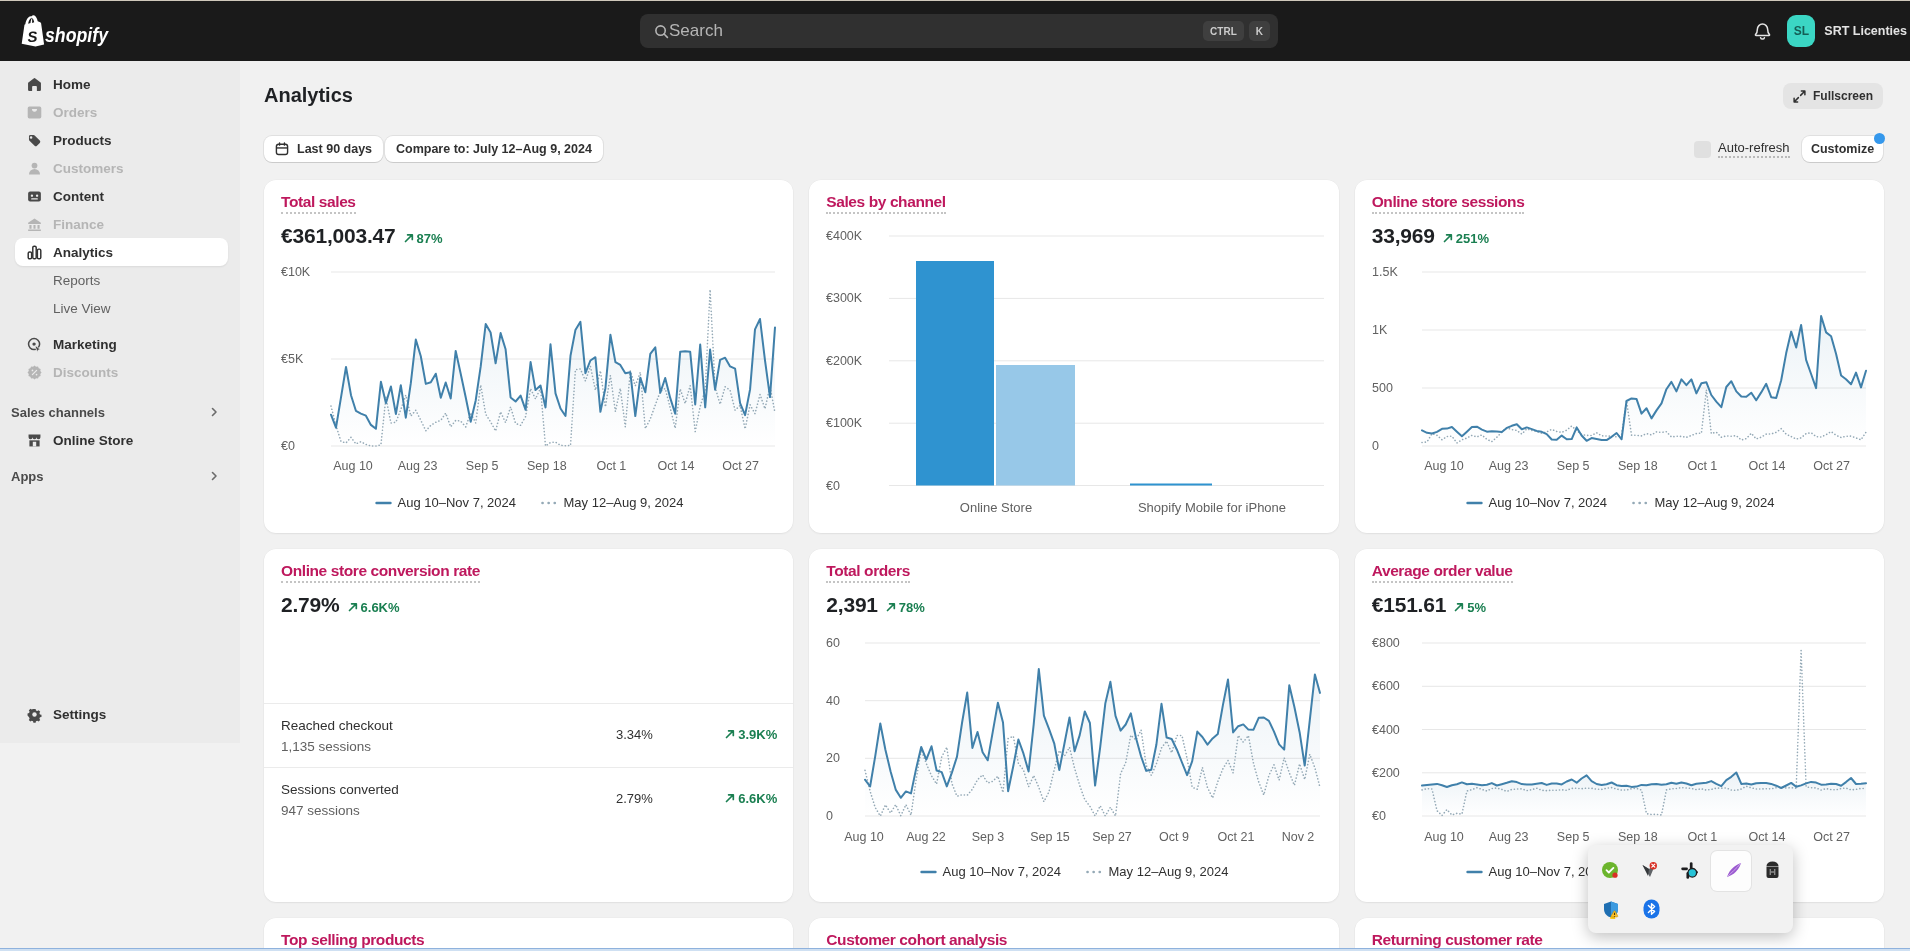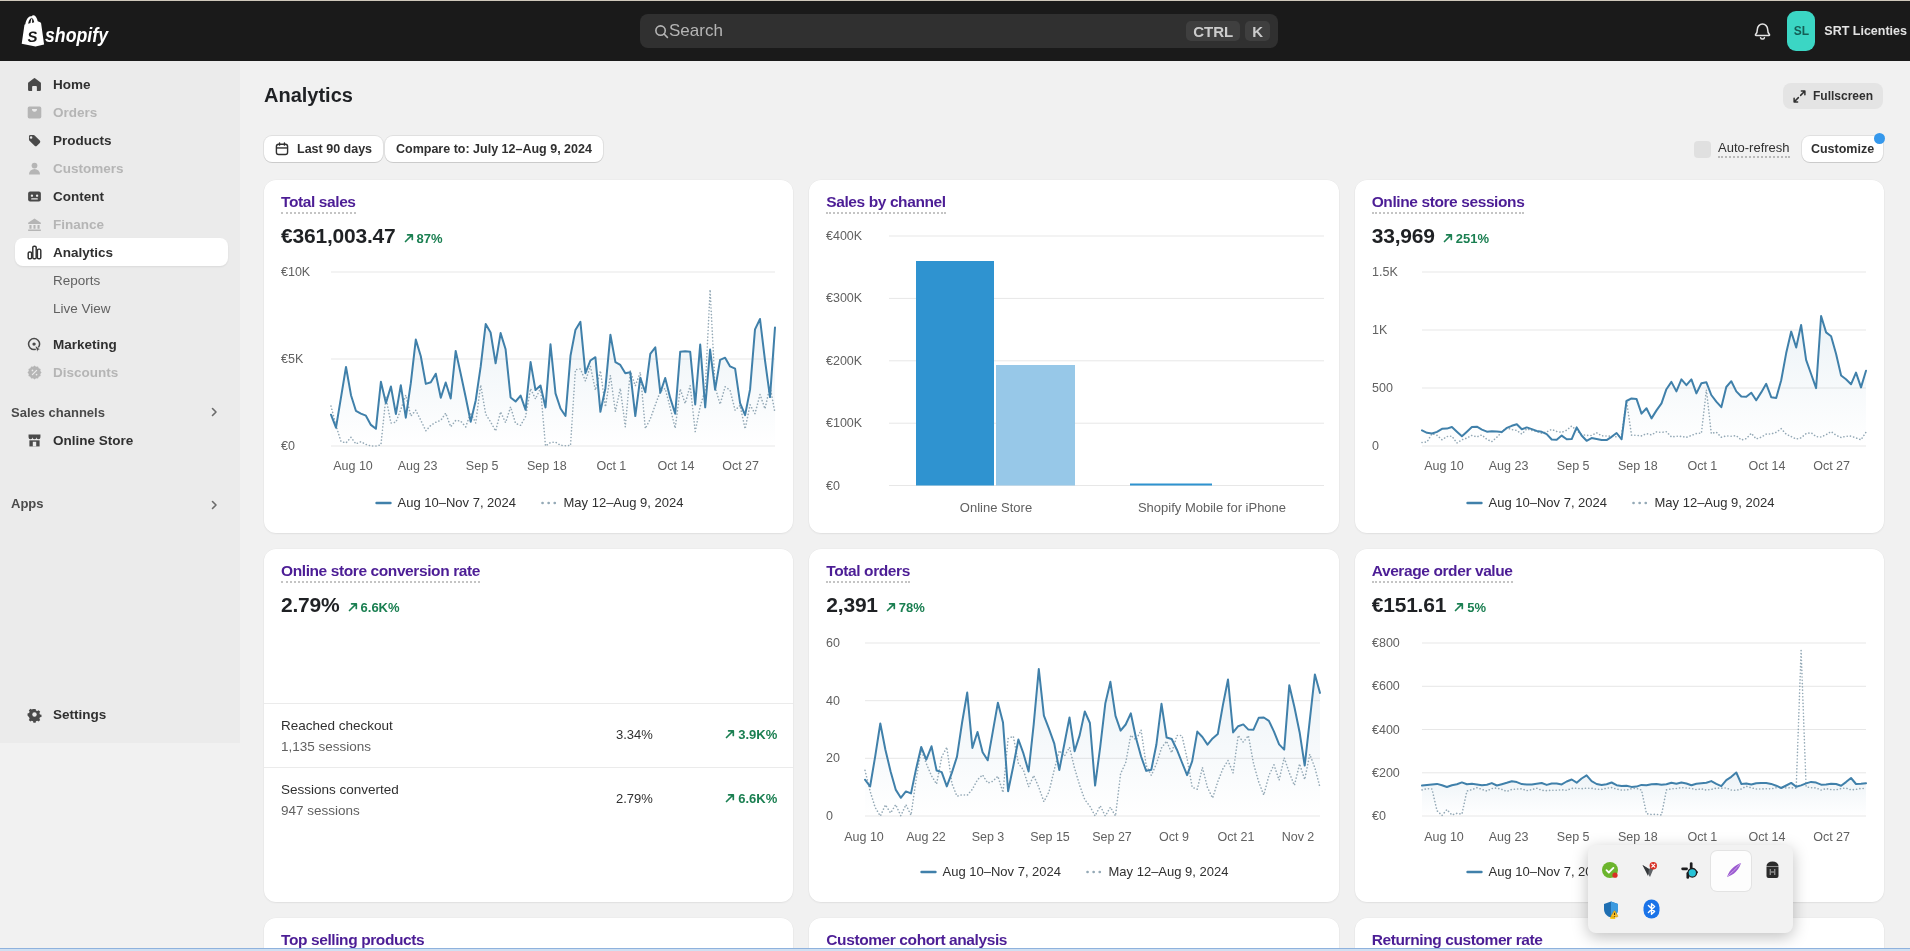--- a/index.html
+++ b/index.html
@@ -1,46 +1,46 @@
 <!DOCTYPE html>
 <html><head><meta charset="utf-8">
 <style>
 * { margin:0; padding:0; box-sizing:border-box; }
 html,body { width:1910px; height:951px; overflow:hidden; font-family:"Liberation Sans",sans-serif; background:#f1f1f1; }
 .topbar { position:absolute; left:0; top:0; width:1910px; height:61px; background:#1a1a1a; border-top:1px solid #cfc8bb; z-index:30; }
 .logo { position:absolute; left:15px; top:14px; }
 .searchbar { position:absolute; left:640px; top:13px; width:638px; height:34px; background:#303030; border-radius:8px; display:flex; align-items:center; padding:0 8px 0 14px; }
 .searchbar .stxt { color:#b5b5b5; font-size:17px; margin-left:0; flex:1; }
-.kbd { background:#3f3f3f; color:#cccccc; font-size:15px; font-weight:700; border-radius:5px; height:20px; display:flex; align-items:center; padding:0 7px; margin-left:5px; }
+.kbd { background:#3f3f3f; color:#cccccc; font-size:10px; font-weight:700; border-radius:5px; height:20px; display:flex; align-items:center; padding:0 7px; margin-left:5px; }
 .bell { position:absolute; right:138px; top:21px; }
 .account { position:absolute; right:3px; top:16px; display:flex; align-items:center; height:28px; }
-.avatar { width:28px; height:40px; border-radius:9px; background:#3bd6c4; color:#145e55; font-size:12px; font-weight:700; display:flex; align-items:center; justify-content:center; }
+.avatar { width:28px; height:32px; border-radius:9px; background:#3bd6c4; color:#145e55; font-size:12px; font-weight:700; display:flex; align-items:center; justify-content:center; }
 .acname { color:#e3e3e3; font-size:12.5px; font-weight:700; margin-left:9px; }
 .sidebar { position:absolute; left:0; top:61px; width:240px; height:682px; background:#ebebeb; z-index:10; padding-top:9px; }
 .nitem { position:relative; height:28px; margin:0 12px 0 15px; display:flex; align-items:center; border-radius:8px; color:#303030; font-size:13.5px; font-weight:650; padding-left:11px; }
 .nicon { margin-right:10px; flex:0 0 17px; }
 .nitem.dis { color:#b5b5b5; }
 .nitem.active { background:#fff; box-shadow:0 1px 2px rgba(0,0,0,0.08); }
 .nitem.sub { padding-left:38px; font-weight:500; color:#616161; }
 .ngap { height:8px; }
 .nsection { height:28px; margin:12px 12px 0 11px; display:flex; align-items:center; justify-content:space-between; padding:0 8px 0 0; color:#4a4a4a; font-size:13px; font-weight:700; }
 .nsection span { padding-left:0px; }
-.nsection.apps { margin-top:29px;align-items:flex-end; }
+.nsection.apps { margin-top:8px; }
 .nitem.settings { position:absolute; left:0; right:0; bottom:15px; margin:0 12px 0 15px; font-weight:650; }
 .main-head { position:absolute; left:264px; top:84px; font-size:20px; font-weight:700; color:#1f2124; z-index:5; }
 .fsbtn { position:absolute; right:27px; top:83px; height:26px; background:#e4e4e4; border-radius:8px; display:flex; align-items:center; padding:0 10px; font-size:12px; font-weight:650; color:#303030; z-index:5; }
 .fsbtn svg { margin-right:7px; }
 .btn { position:absolute; top:136px; height:26px; background:#fff; border-radius:8px; display:flex; align-items:center; padding:0 11px; font-size:12.5px; font-weight:650; color:#303030; box-shadow:0 0 0 1px rgba(0,0,0,0.07), 0 1px 0 rgba(0,0,0,0.09); z-index:5; }
 .autoref { position:absolute; left:1694px; top:140px; display:flex; align-items:center; z-index:5; }
 .cbx { width:17px; height:17px; background:#e0e0e0; border-radius:4px; margin-right:7px; }
 .autoref span { font-size:13px; font-weight:500; color:#303030; border-bottom:2px dotted #b9b9b9; padding-bottom:1px; }
 .bluedot { position:absolute; left:1874px; top:133px; width:11px; height:11px; border-radius:50%; background:#3598ec; z-index:6; }
 .card { position:absolute; width:529.3px; height:353px; background:#fff; border-radius:12px; box-shadow:0 1px 2px rgba(0,0,0,0.06), 0 0 0 0.5px rgba(0,0,0,0.03); z-index:4; }
 .chart { position:absolute; left:0; top:0; }
-.ctitle { position:absolute; left:17px; top:13px; font-size:15.5px; font-weight:650; letter-spacing:-0.4px; color:#4c1d95; z-index:2; }
+.ctitle { position:absolute; left:17px; top:13px; font-size:15.5px; font-weight:650; letter-spacing:-0.4px; color:#be185d; z-index:2; }
 .ctitle span { border-bottom:2px dotted #c4c4c4; padding-bottom:2px; }
 .cval { position:absolute; left:17px; top:44px; font-size:21px; font-weight:700; color:#1f2124; letter-spacing:-0.2px; z-index:2; }
 .chg { font-size:13px; font-weight:700; color:#1a7f51; margin-left:8px; letter-spacing:0; }
 .crow { position:absolute; left:0; width:100%; height:64px; }
 .crlabel { position:absolute; left:17px; top:15px; font-size:13.5px; color:#303030; }
 .crsess { margin-top:6px; color:#616161; }
 .crpct { position:absolute; left:352px; top:24px; font-size:13px; color:#303030; }
 .crchg { position:absolute; right:16px; top:24px; font-size:13px; font-weight:700; color:#1a7f51; }
 .cdiv { position:absolute; left:0; width:100%; height:1px; background:#ebebeb; }
 .tray { position:absolute; left:1588px; top:845px; width:205px; height:88px; background:#f2f2f2; border-radius:8px; box-shadow:0 4px 16px rgba(0,0,0,0.25); z-index:40; }

